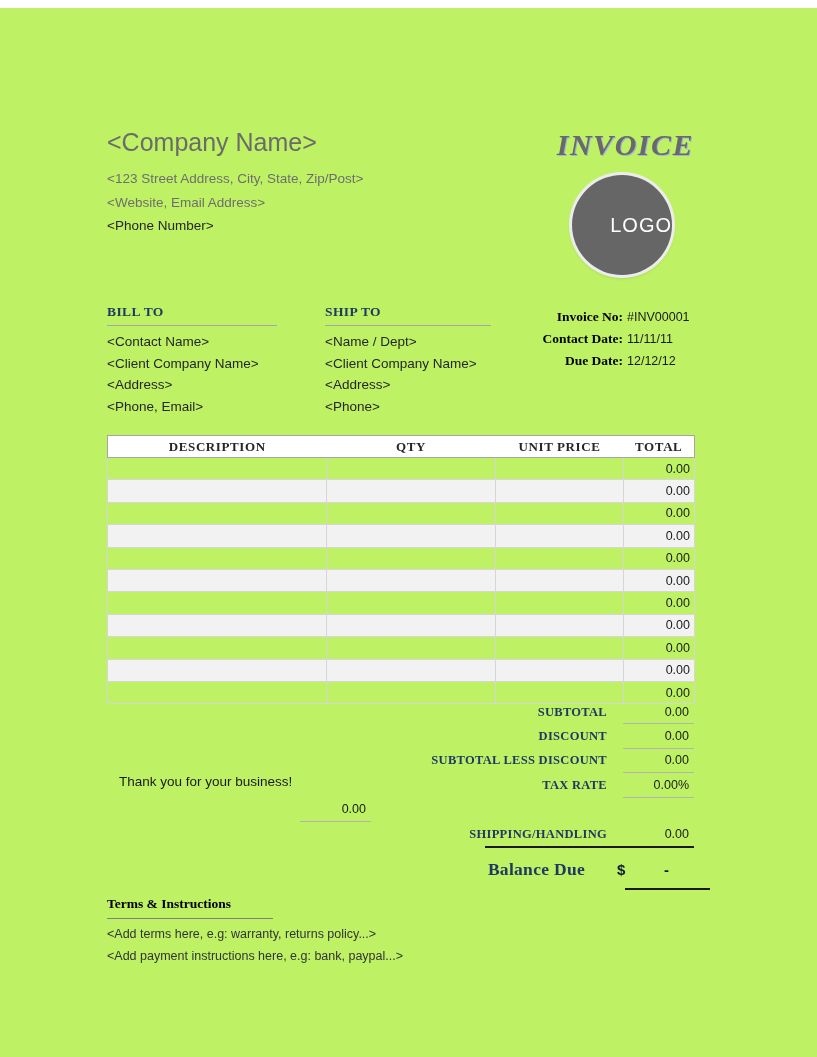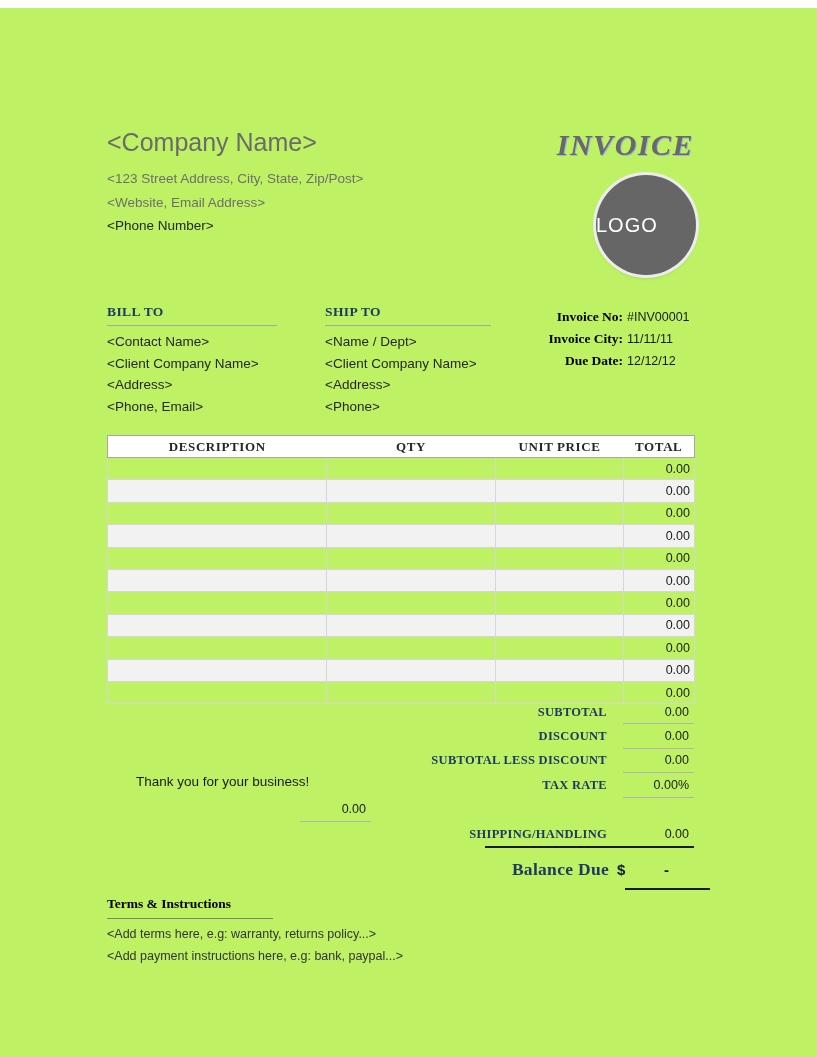--- a/index.html
+++ b/index.html
@@ -18,24 +18,24 @@
   .company-line.phone { color:#262626; }
 
   .invoice-title {
     position:absolute; top:120px; right:123px;
     font-family:"Liberation Serif", serif; font-weight:bold;
     font-size:30px; letter-spacing:1.5px; color:#696969;
     text-shadow:1px 1px 0 #9eb3d8;
     font-style:italic;
   }
   .logo-circle {
-    position:absolute; left:596px; top:167px; width:100px; height:100px;
+    position:absolute; left:572px; top:167px; width:100px; height:100px;
     border-radius:50%; background:#666666;
     box-shadow:0 0 0 3px #ececec, 0 2px 4px rgba(0,0,0,0.25);
-    display:flex; align-items:center; justify-content:flex-start;
+    display:flex; align-items:center; justify-content:flex-end;
   }
   .logo-text { color:#ffffff; font-size:20px; letter-spacing:1px; }
 
   
   .party { position:absolute; top:296px; }
   .party.bill { left:107px; width:170px; }
   .party.ship { left:325px; width:166px; }
   .party-heading {
     font-family:"Liberation Serif", serif; font-weight:bold;
     font-size:13.5px; color:#1f3864; letter-spacing:0.4px;
@@ -79,35 +79,35 @@
     font-weight:bold; font-size:12.5px; color:#1f3864;
     letter-spacing:0.3px; padding-right:6px;
   }
   .summary-value {
     width:71px; height:100%; display:flex; align-items:center;
     justify-content:flex-end; padding-right:5px; font-size:12.5px;
     border-bottom:1px solid #b3b3b3;
   }
   .summary-row.last .summary-value { border-bottom:none; }
   .summary-total-line { margin-left:185px; width:209px; border-top:2px solid #1a1a1a; }
-  .balance-row { display:flex; align-items:center; height:42px; }
+  .balance-row { display:flex; align-items:center; height:42px;gap:24px; }
   .balance-label {
     flex:1; text-align:right; font-family:"Liberation Serif", serif;
     font-weight:bold; font-size:17.5px; color:#1f3864; letter-spacing:0.3px;
   }
   .balance-value {
     width:85px; display:flex; justify-content:space-between;
     padding:0 25px 0 8px; font-weight:bold; font-size:15px; color:#0d1b2e;
   }
   .balance-underline {
     position:absolute; left:625px; top:880px; width:85px;
     border-top:2px solid #1a1a1a;
   }
 
-  .thank-you { position:absolute; left:136px; top:766px; font-size:13.5px; color:#1a1a1a; }
+  .thank-you { position:absolute; left:119px; top:766px; font-size:13.5px; color:#1a1a1a; }
 
   
   .terms { position:absolute; left:107px; top:888px; }
   .terms-heading {
     font-family:"Liberation Serif", serif; font-weight:bold;
     font-size:13.5px; color:#000000; padding-bottom:6px;
     border-bottom:1.5px solid #7f7f7f; width:166px;
   }
   .terms-lines { margin-top:5px; }
   .terms-line { font-size:12.5px; color:#333333; line-height:21.5px; }
@@ -149,21 +149,21 @@
       <div class="party-line">&lt;Phone&gt;</div>
     </div>
   </div>
 
   <div class="meta">
     <div class="meta-row">
       <div class="meta-label">Invoice No:</div>
       <div class="meta-value">#INV00001</div>
     </div>
     <div class="meta-row">
-      <div class="meta-label">Invoice City:</div>
+      <div class="meta-label">Contact Date:</div>
       <div class="meta-value">11/11/11</div>
     </div>
     <div class="meta-row">
       <div class="meta-label">Due Date:</div>
       <div class="meta-value">12/12/12</div>
     </div>
   </div>
 
   <table class="items">
     <colgroup>

